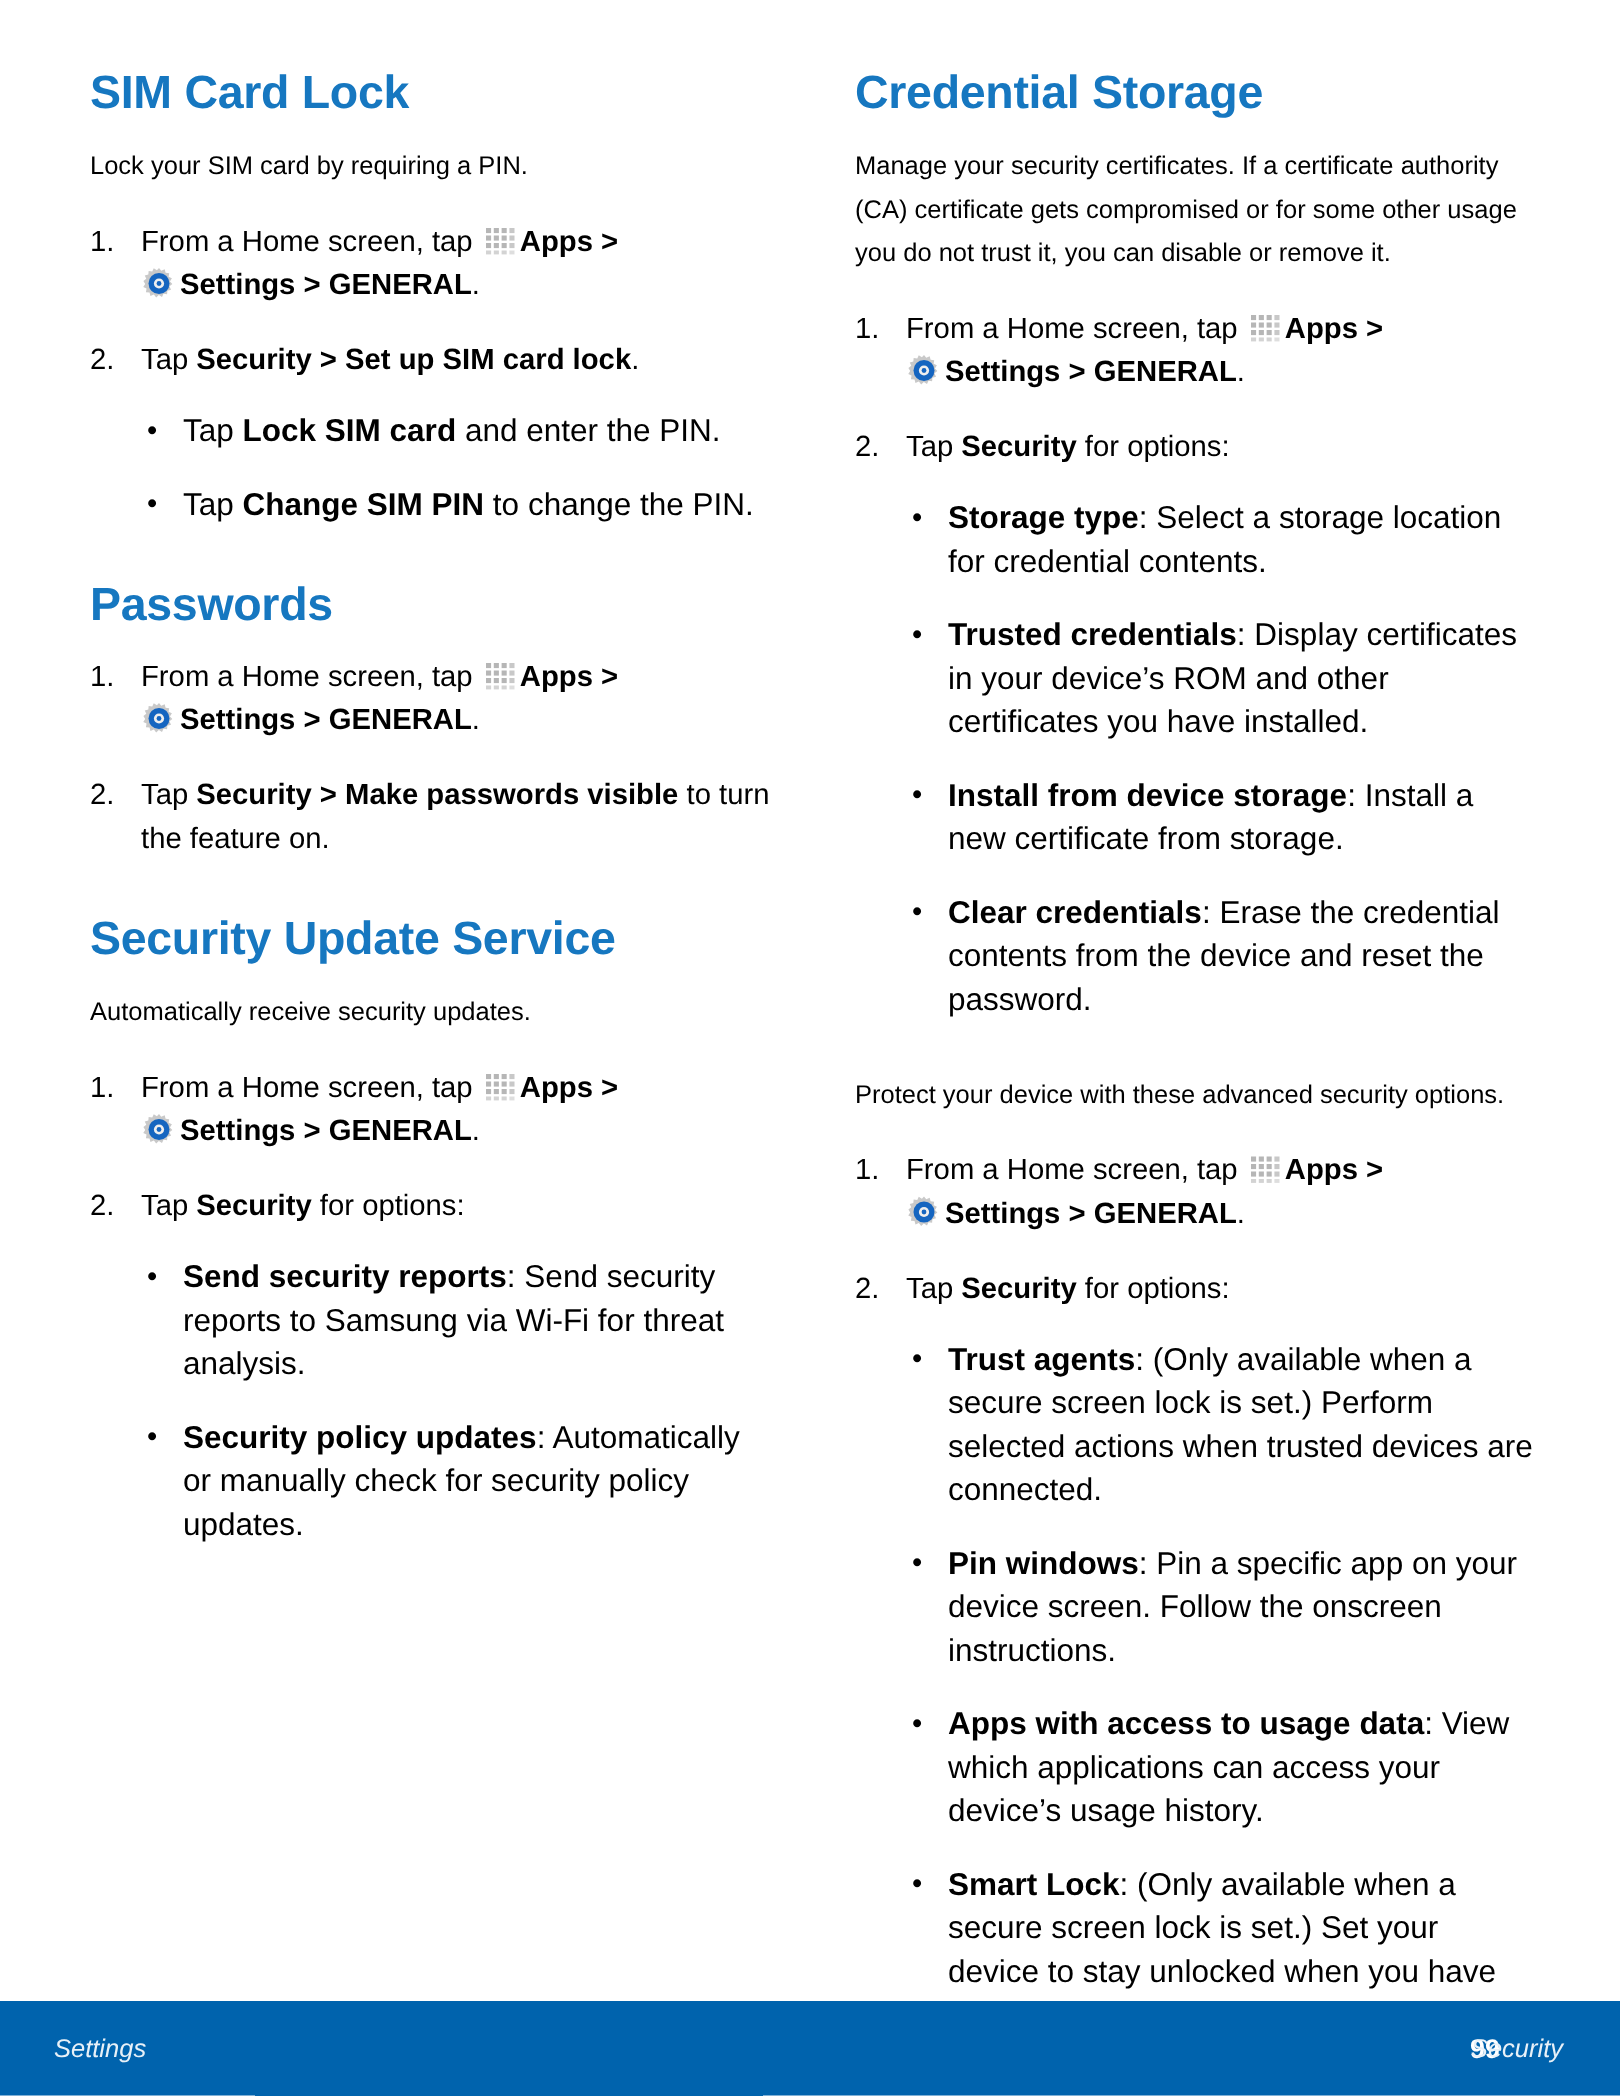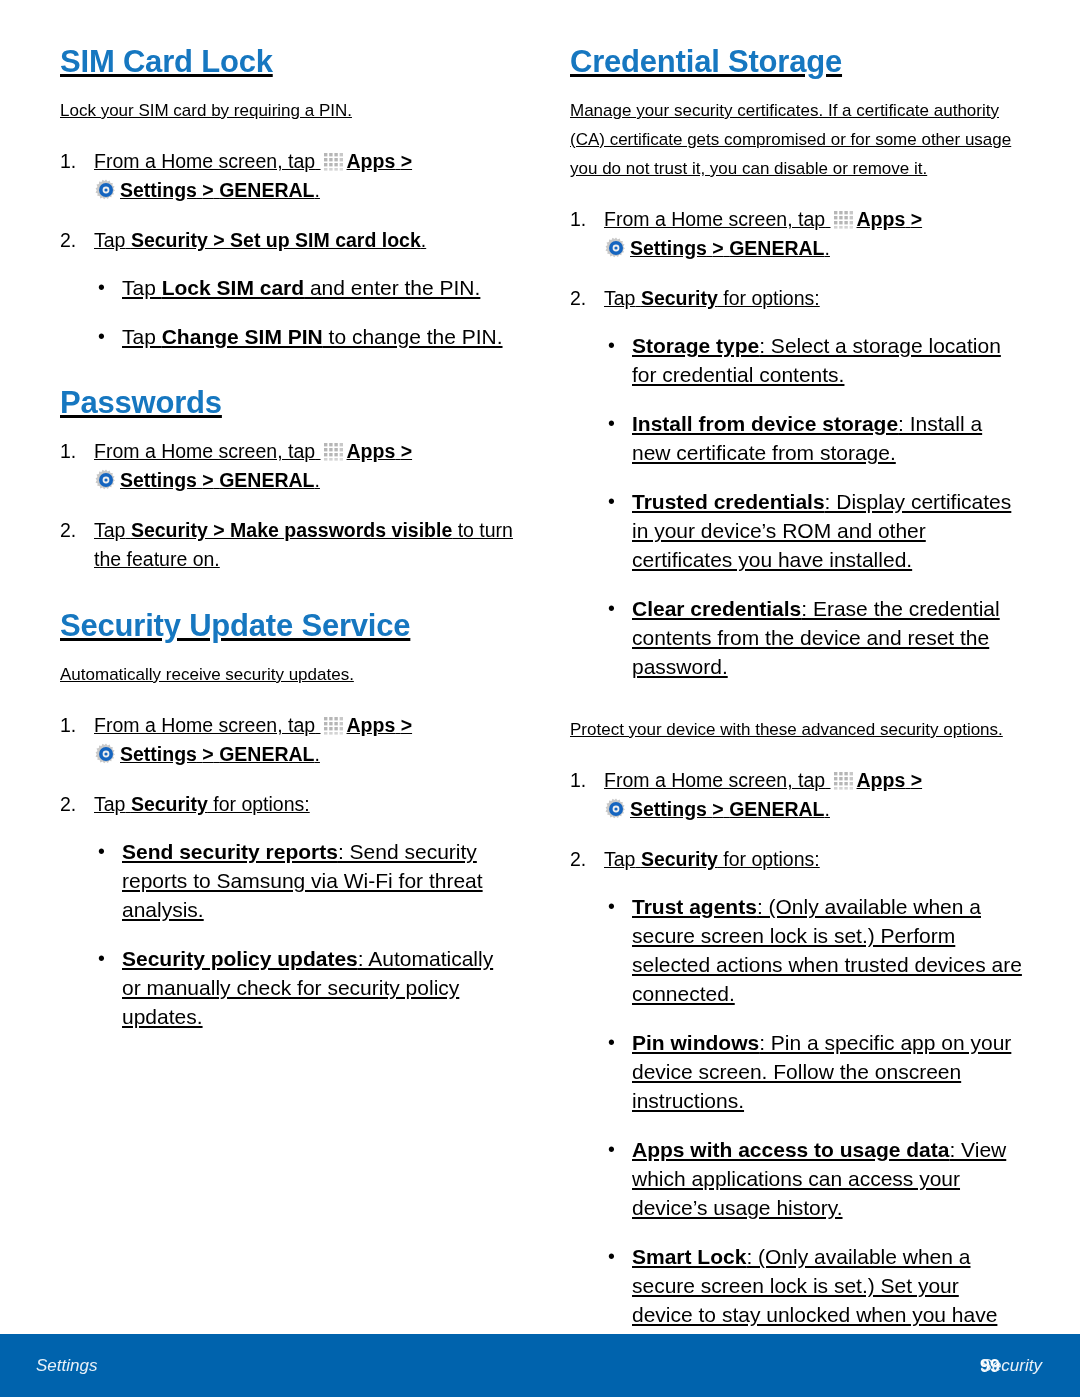--- a/index.html
+++ b/index.html
@@ -17,21 +17,20 @@
   }
 
   
   .page {
     position: absolute;
     left: 0; top: 0;
     width: 991px;
     height: 1334px;
     box-sizing: border-box;
     padding: 44px 52px 0 60px;
-    text-decoration: underline;
   }
   .columns {
     display: flex;
     flex-direction: row;
     align-items: flex-start;
     gap: 0;
   }
   .col {
     width: 455px;
     flex: 0 0 455px;
@@ -343,22 +342,22 @@
                 <circle cx="11" cy="11" r="3.4" fill="#eeeeee"></circle>
                 <circle cx="11" cy="11" r="1.6" fill="#1565c0"></circle>
               </svg>
             </span><span class="b">Settings</span> <span class="b">&gt;</span> <span class="b">GENERAL</span><span>.</span>
           </li>
           <li>
             <span class="num">2.</span>
             <span>Tap</span> <span class="b">Security</span><span> for options:</span>
             <ul class="bullets">
               <li><span></span><span class="b">Storage type</span><span>: Select a storage location for credential contents.</span></li>
+              <li><span></span><span class="b">Trusted credentials</span><span>: Display certificates in your device’s ROM and other certificates you have installed.</span></li>
               <li><span></span><span class="b">Install from device storage</span><span>: Install a new certificate from storage.</span></li>
-              <li><span></span><span class="b">Trusted credentials</span><span>: Display certificates in your device’s ROM and other certificates you have installed.</span></li>
               <li><span></span><span class="b">Clear credentials</span><span>: Erase the credential contents from the device and reset the password.</span></li>
             </ul>
           </li>
         </ol>
       </div>
 
       <div class="section">
         <p class="intro">Protect your device with these advanced security options.</p>
         <ol class="steps">
           <li>

